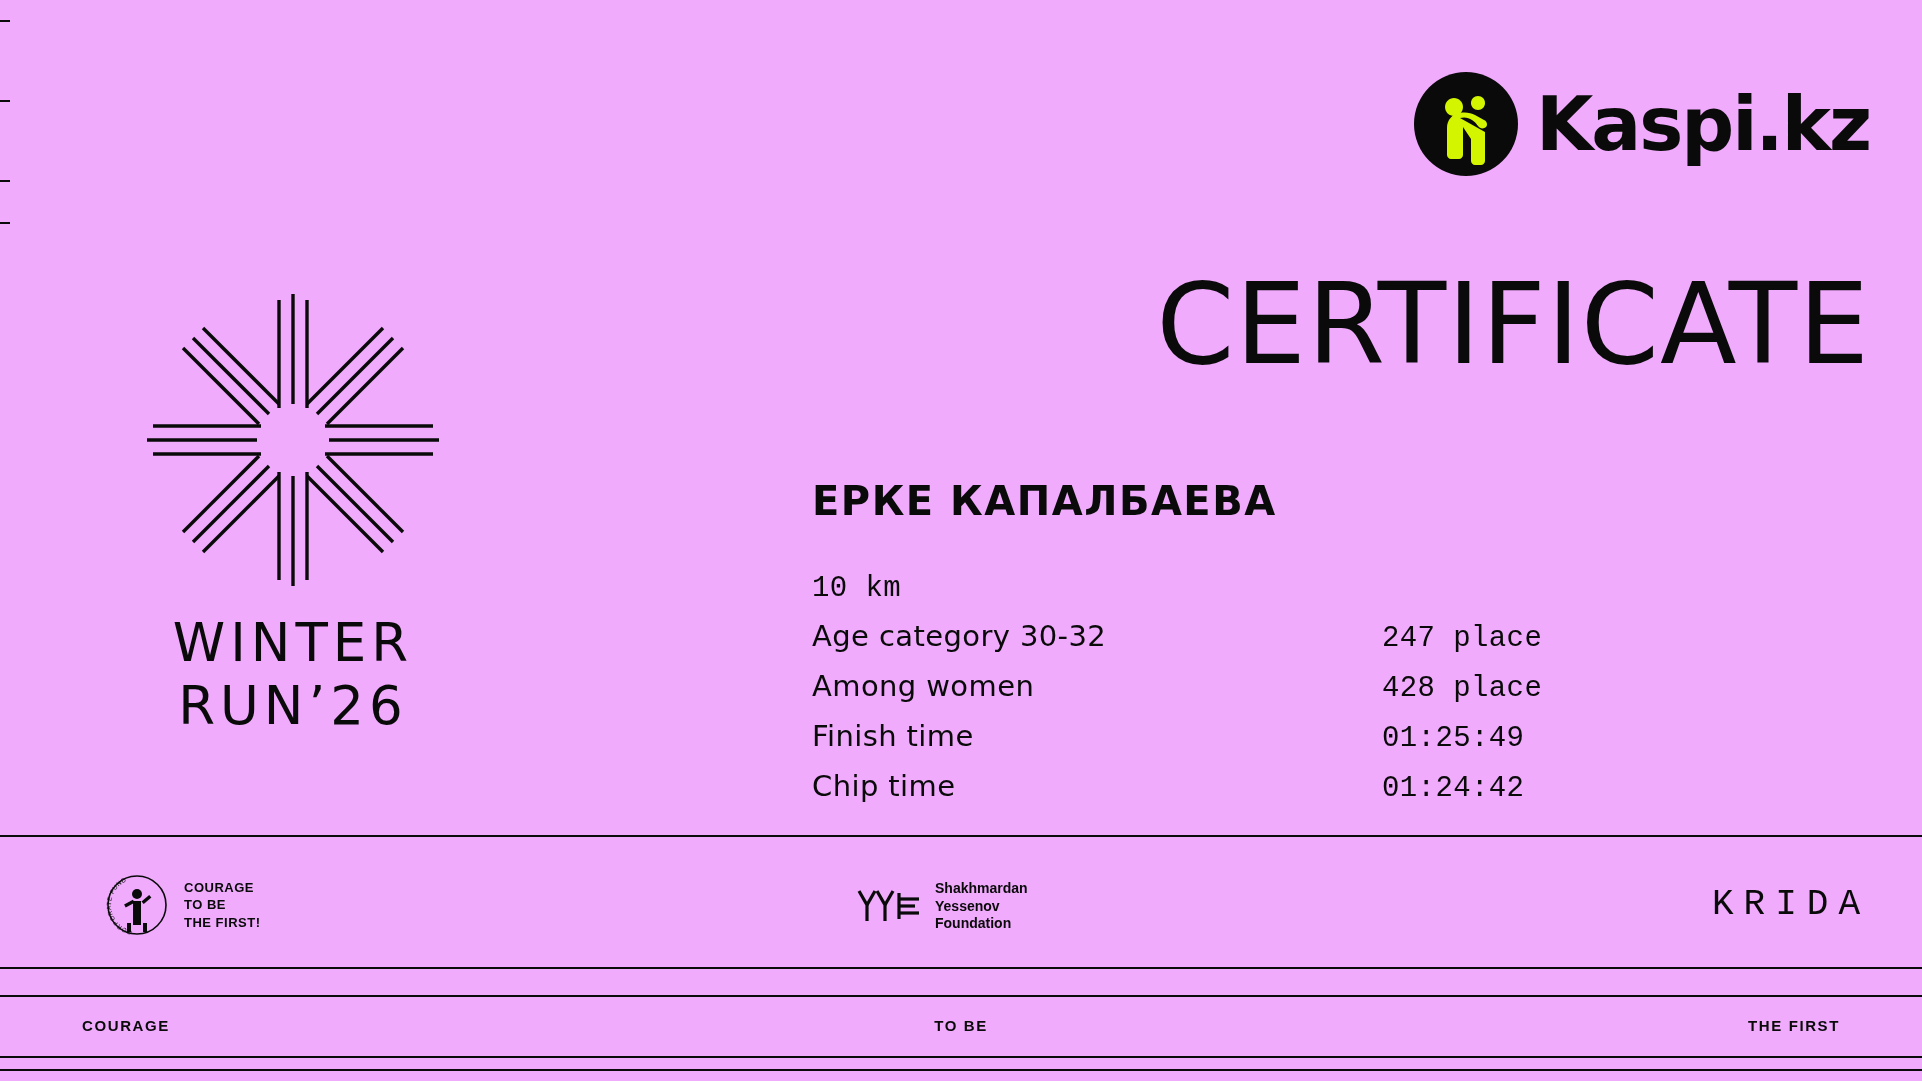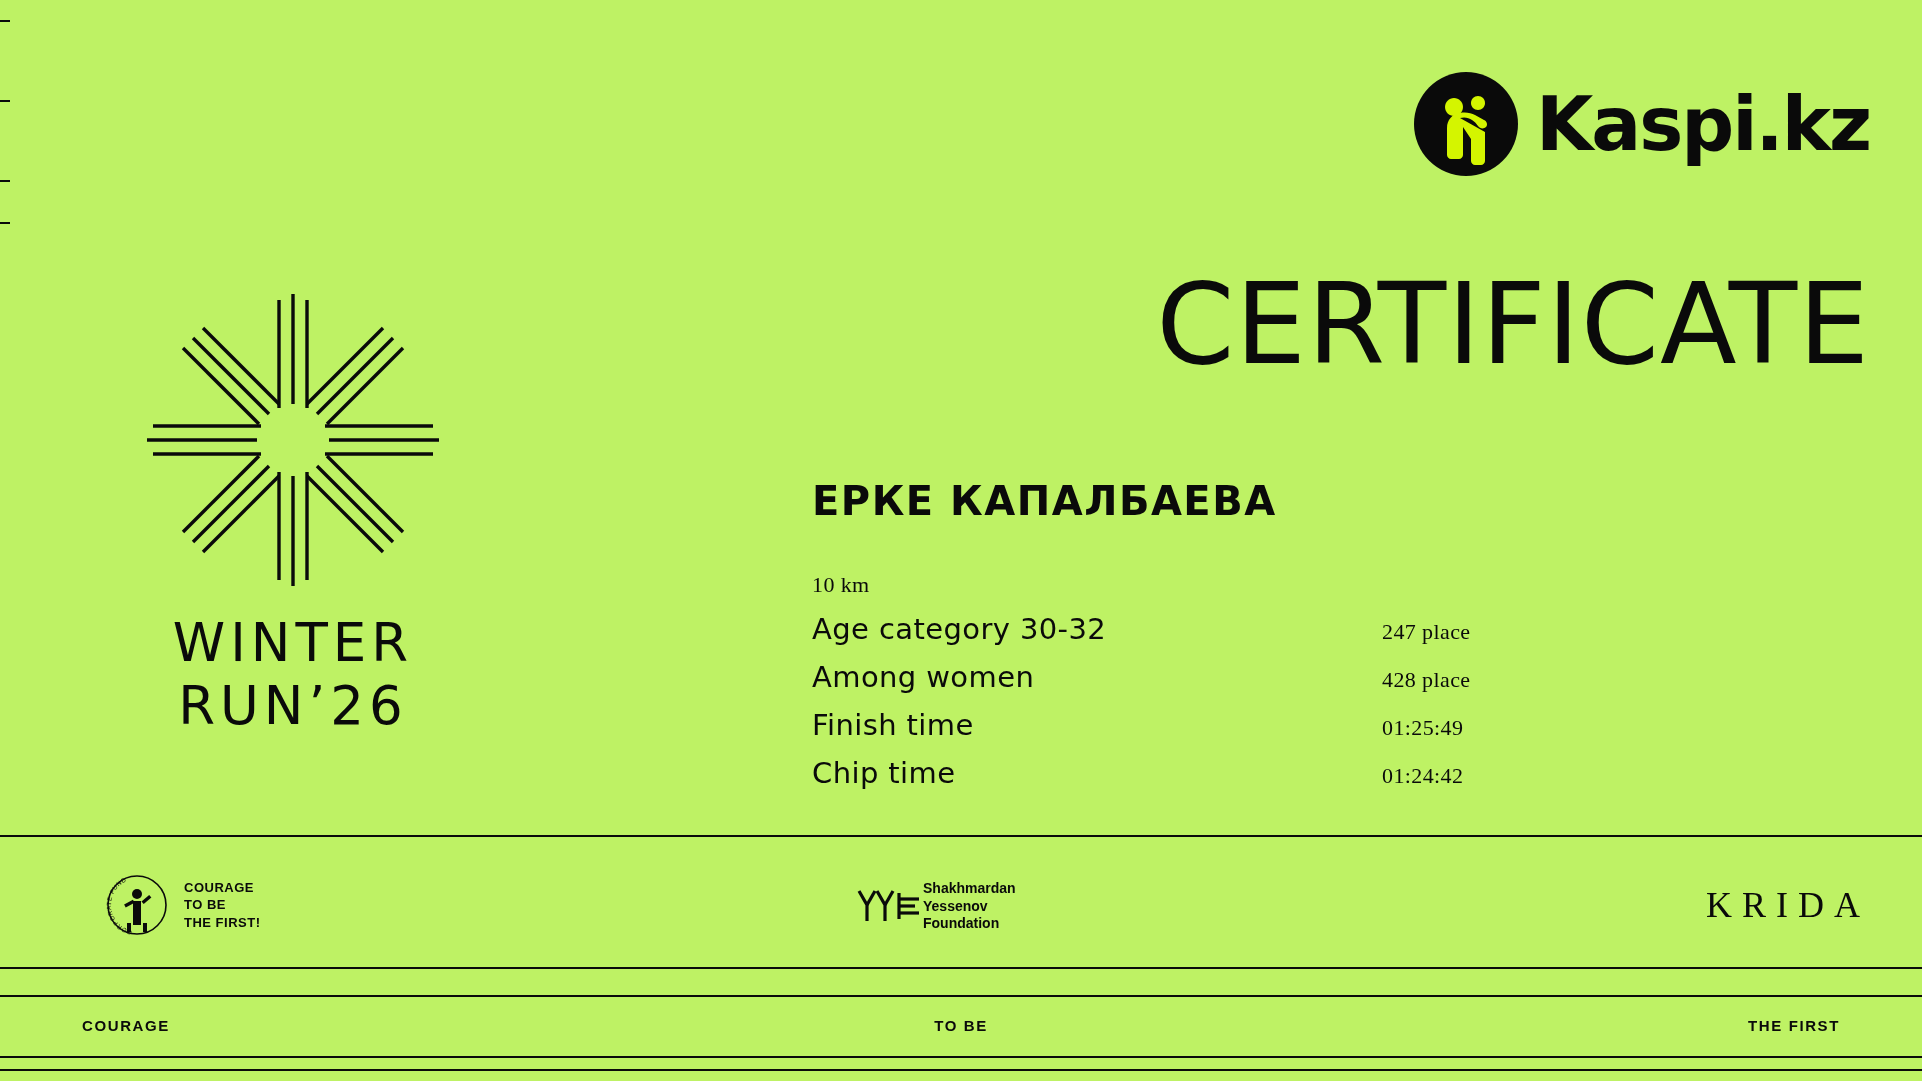--- a/index.html
+++ b/index.html
@@ -10,21 +10,21 @@
   body {
     width: 1922px;
     height: 1081px;
     overflow: hidden;
     font-family: "Liberation Sans", sans-serif;
   }
   .certificate {
     position: relative;
     width: 1922px;
     height: 1081px;
-    background: #bef264;
+    background: #f0abfc;
     box-sizing: border-box;
     overflow: hidden;
   }
 
   
   .kaspi-logo {
     position: absolute;
     top: 72px;
     right: 52px;
     display: flex;
@@ -104,22 +104,22 @@
     margin-bottom: 14px;
   }
   .result-label {
     width: 570px;
     font-family: "DejaVu Sans", sans-serif;
     font-size: 29px;
     color: #0a0a0a;
     letter-spacing: 0.4px;
   }
   .result-value {
-    font-family: Liberation Serif, serif;
-    font-size: 22px;
+    font-family: Liberation Mono, monospace;
+    font-size: 29px;
     color: #0a0a0a;
     letter-spacing: 0.4px;
   }
 
   
   .hr {
     position: absolute;
     left: 0;
     width: 1922px;
     height: 2px;
@@ -160,41 +160,42 @@
     letter-spacing: 0.5px;
     white-space: pre-line;
   }
 
   .sponsor-yessenov {
     position: absolute;
     left: 855px;
     top: 18px;
     display: flex;
     align-items: center;
+    gap: 12px;
   }
   .yessenov-mark { width: 68px; height: 42px; }
   .yessenov-text {
     font-family: "Liberation Sans", sans-serif;
     font-size: 14px;
     font-weight: bold;
     line-height: 1.25;
     color: #0a0a0a;
     white-space: pre-line;
   }
 
   .sponsor-krida {
     position: absolute;
     right: 52px;
     top: 22px;
     display: flex;
     align-items: center;
     gap: 14px;
   }
   .krida-text {
-    font-family: Liberation Serif, serif;
+    font-family: Liberation Mono, monospace;
     font-size: 36px;
     letter-spacing: 10px;
     color: #0a0a0a;
   }
 
   .tagline {
     position: absolute;
     top: 1017px;
     left: 0;
     width: 1922px;

